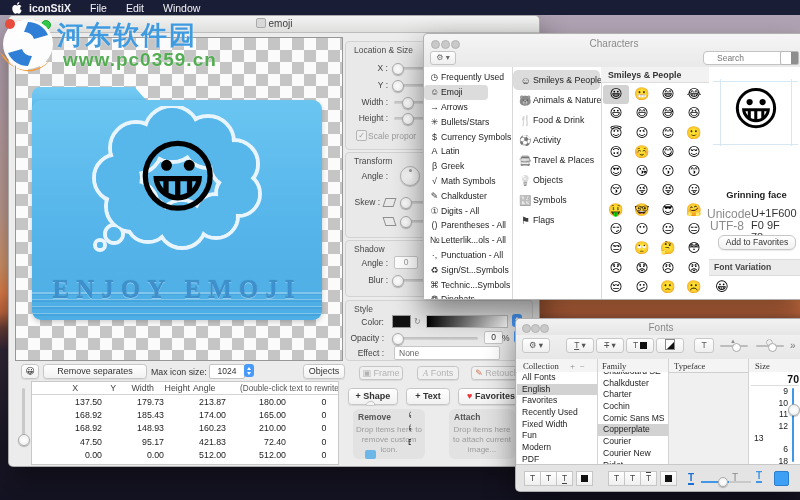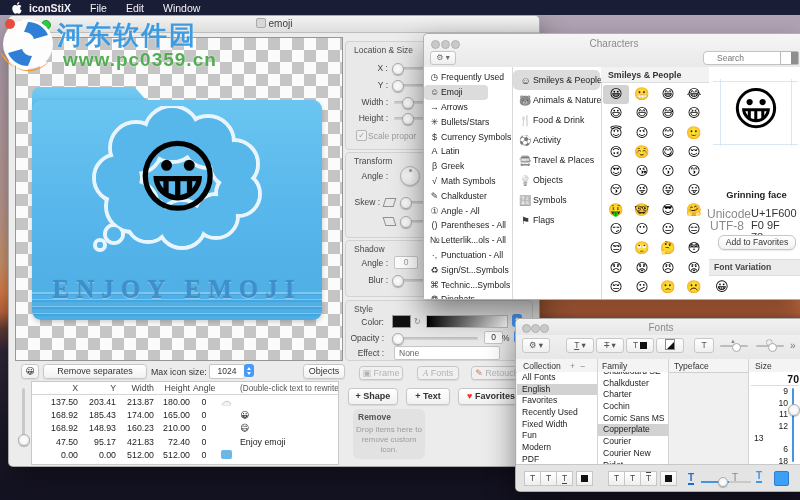--- a/index.html
+++ b/index.html
@@ -64,21 +64,21 @@
   .btn{position:absolute;background:linear-gradient(#ffffff,#f1f1f1);border:1px solid #c6c6c6;border-radius:3.5px;
     font-size:9px;color:#333;text-align:center;box-shadow:0 1px 1px rgba(0,0,0,.08);}
   .btn.disabled{color:#b3b3b3;background:#f0f0f0;}
   .droparea{position:absolute;background:#e2e2e2;border-radius:6px;}
   .droptitle{position:absolute;left:5px;top:3px;font-size:8.5px;font-weight:bold;color:#555;}
   .drophint{position:absolute;left:3px;right:3px;top:16px;font-size:8px;color:#9c9c9c;text-align:center;line-height:1.25;}
   
   #ltable{left:22px;top:365px;width:306px;height:82px;background:#fff;border:1px solid #c9c9c9;font-size:8.8px;color:#222;}
   .thead,.trow{display:grid;grid-template-columns:13px 36px 38px 38px 36px 25px 19px 1fr;align-items:center;}
   .thead{height:12px;border-bottom:1px solid #d4d4d4;color:#444;}
-  .trow{height:13.4px;}
+  .trow{height:13.4px;gap:24px;}
   .thead span,.trow span{padding-right:3px;text-align:right;overflow:hidden;white-space:nowrap;}
   .thead .c,.trow .c{text-align:center;}
   .thead .l,.trow .l{text-align:left;padding-left:3px;}
   .dot{width:6px;height:6px;border-radius:50%;margin:0 auto;}
   .dot.g{background:#35c03a;}
   .dot.gy{background:#bdbdbd;}
   .shape{text-align:center !important;}
   .shape.cloud::before{content:"☁";color:#f3f3f3;text-shadow:0 0 1px #777,0 0 1px #777;font-size:10px;}
   .shape.rect::before{content:"";display:inline-block;width:11px;height:9px;background:#6cb6e8;border-radius:2px;}
   .vslider{position:absolute;left:13px;top:372px;width:3px;height:56px;background:#c9c9c9;border-radius:2px;}
@@ -118,21 +118,21 @@
     font-size:8.5px;color:#555;text-align:center;line-height:13px;}
   .tbbtn .ul{text-decoration:underline;}
   .tbbtn .st{text-decoration:line-through;}
   .chip{display:inline-block;width:7px;height:7px;background:#111;vertical-align:-1px;margin-left:2px;}
   .docic{display:inline-block;width:8px;height:9px;background:#fff;border:1px solid #888;position:relative;vertical-align:-2px;}
   .docic::after{content:"";position:absolute;right:0;bottom:0;border-left:7px solid transparent;border-bottom:7px solid #111;}
   .mslider{position:absolute;top:10px;width:28px;height:2px;background:#bdbdbd;border-radius:1px;}
   .mslider .mk{position:absolute;top:-7px;left:10px;font-size:6px;color:#8a8a8a;}
   .mslider .kn{position:absolute;top:-2.5px;left:12px;width:7px;height:7px;border-radius:50%;background:#fff;border:1px solid #aaa;}
   #fcolhead{position:absolute;left:0;top:40px;right:0;height:13px;background:#f4f4f4;border-bottom:1px solid #cfcfcf;font-size:8.6px;color:#333;}
-  .fch{position:absolute;top:1.5px;font-weight:normal;}
+  .fch{position:absolute;top:1.5px;font-weight:normal;font-family:Liberation Serif, serif;}
   .fsep{position:absolute;top:40px;bottom:26px;width:1px;background:#d4d4d4;}
   .flist{position:absolute;top:53px;bottom:26px;overflow:hidden;background:#fff;}
   .frow{height:11.7px;font-size:8.6px;color:#222;padding-left:5px;white-space:nowrap;line-height:11.7px;}
   #collist > div:nth-of-type(2),#famlist > div:nth-of-type(6),#tflist > div:nth-of-type(3){background:#d2d2d2;}
   #fontbottom{position:absolute;left:0;bottom:0;right:0;height:26px;background:#e4e4e4;border-top:1px solid #c8c8c8;border-radius:0 0 5px 5px;}
   .fmtbtn{position:absolute;top:6px;width:15px;height:13px;background:linear-gradient(#fff,#efefef);border:1px solid #c6c6c6;
     font-size:8.5px;color:#444;text-align:center;line-height:13px;}
   .bluechip{position:absolute;width:13px;height:13px;background:#3da0f5;border:1px solid #2a7fd0;border-radius:2px;top:6px;}
 </style>
 </head>
@@ -262,41 +262,45 @@
   <div class="btn disabled" style="left:462px;top:350px;width:50px;height:12px;line-height:12px"><span style="color:#d07050">✎</span> <span>Retouch</span></div>
 
   <div class="btn" style="left:339px;top:372px;width:48px;height:15px;line-height:15px;font-weight:bold">+ Shape</div>
   <div class="btn" style="left:397px;top:372px;width:42px;height:15px;line-height:15px;font-weight:bold">+ Text</div>
   <div class="btn" style="left:449px;top:372px;width:64px;height:15px;line-height:15px;font-weight:bold"><span style="color:#e33">♥</span> <span>Favorites</span></div>
 
   <div class="droparea" style="left:344px;top:393px;width:72px;height:50px">
     <div class="droptitle">Remove</div>
     <div class="drophint">Drop items here to remove custom icon.</div>
   </div>
+  <div class="droparea" style="left:440px;top:393px;width:66px;height:50px">
+    <div class="droptitle">Attach</div>
+    <div class="drophint">Drop items here to attach current image...</div>
+  </div>
 
   <div class="vslider"></div>
   <div class="knob" style="left:9px;top:418px"></div>
 
   <div id="ltable" class="abs">
     <div class="thead">
       <span></span>
       <span>X</span>
       <span>Y</span>
       <span>Width</span>
       <span>Height</span>
       <span class="c">Angle</span>
       <span></span>
       <span class="l" style="font-size:8.2px;color:#555">(Double-click text to rewrite.)</span>
     </div>
     <div>
 
         <div class="trow">
           <span class="c"><i class="dot g"></i></span>
           <span>137.50</span>
-          <span>203.41</span>
+          <span>179.73</span>
           <span>213.87</span>
           <span>180.00</span>
           <span class="c">0</span>
           <span class="shape c cloud"></span>
           <span class="l"></span>
         </div>
 
         <div class="trow">
           <span class="c"><i class="dot gy"></i></span>
           <span>168.92</span>
@@ -412,21 +416,21 @@
           <span class="lb">Math Symbols</span>
         </div>
 
         <div class="c1row">
           <span class="ic">✎</span>
           <span class="lb">Chalkduster</span>
         </div>
 
         <div class="c1row">
           <span class="ic">①</span>
-          <span class="lb">Angle - All</span>
+          <span class="lb">Digits - All</span>
         </div>
 
         <div class="c1row">
           <span class="ic">()</span>
           <span class="lb">Parentheses - All</span>
         </div>
 
         <div class="c1row">
           <span class="ic">№</span>
           <span class="lb">Letterlik...ols - All</span>

